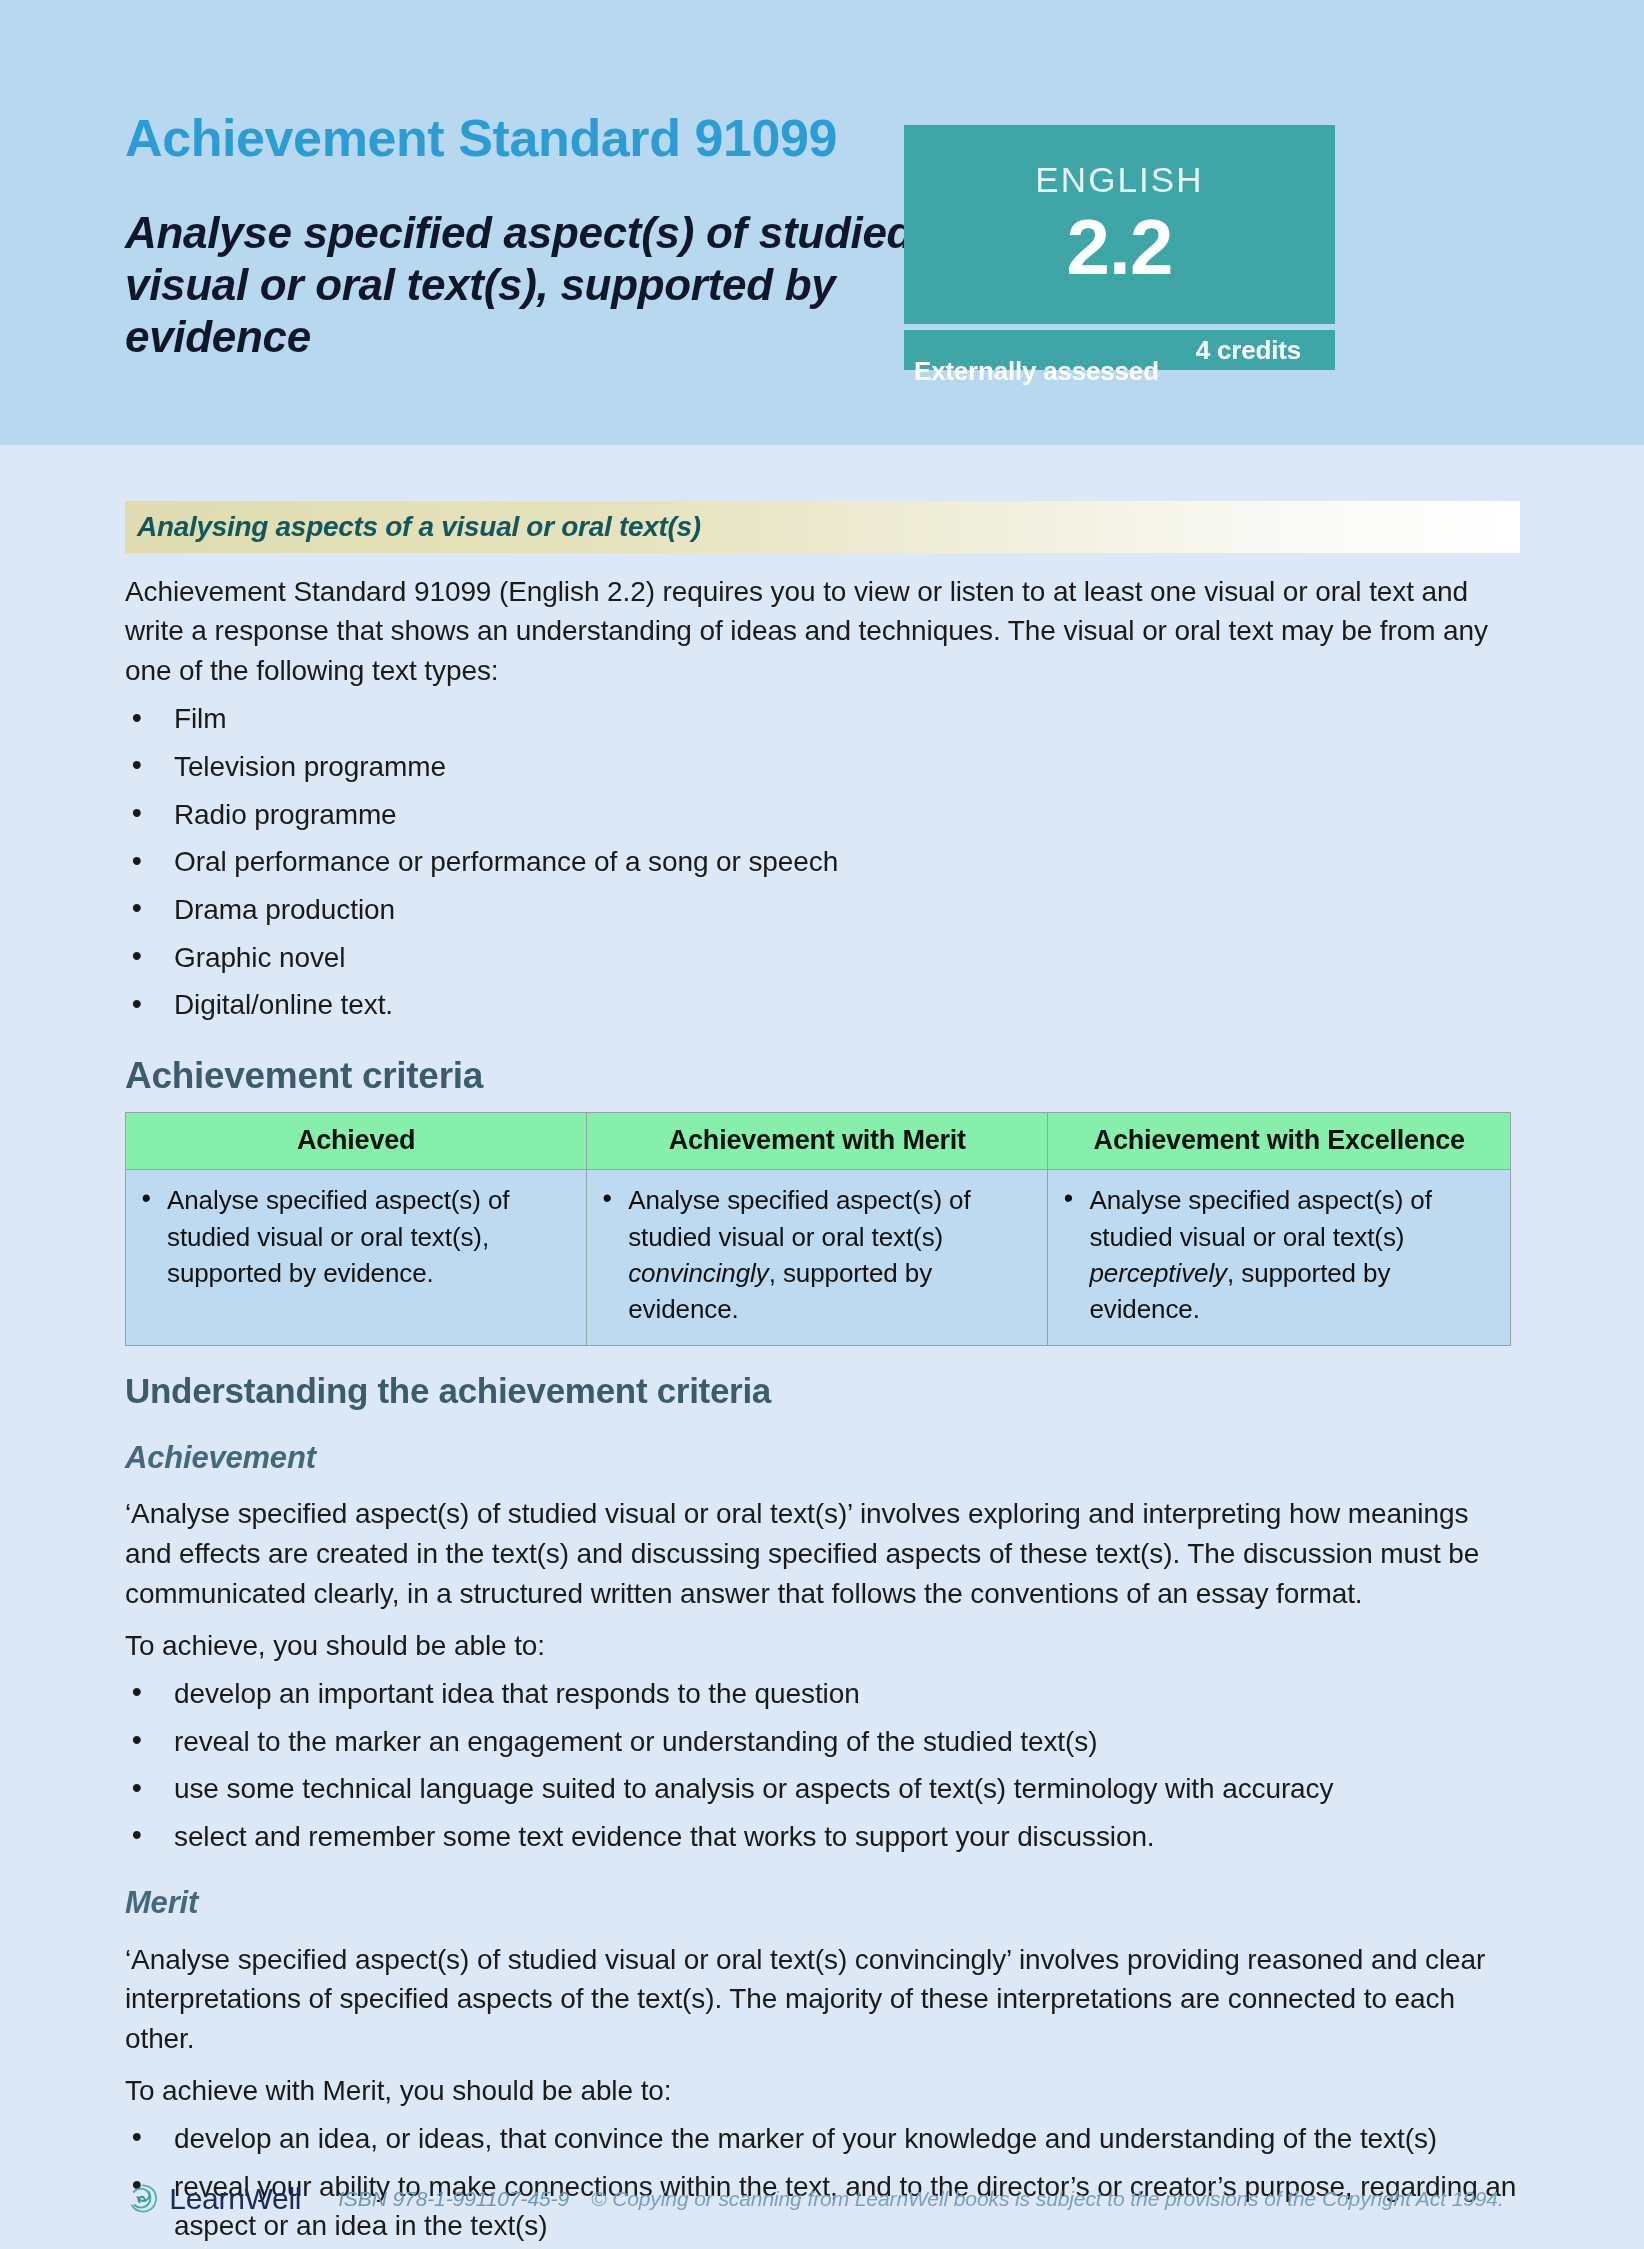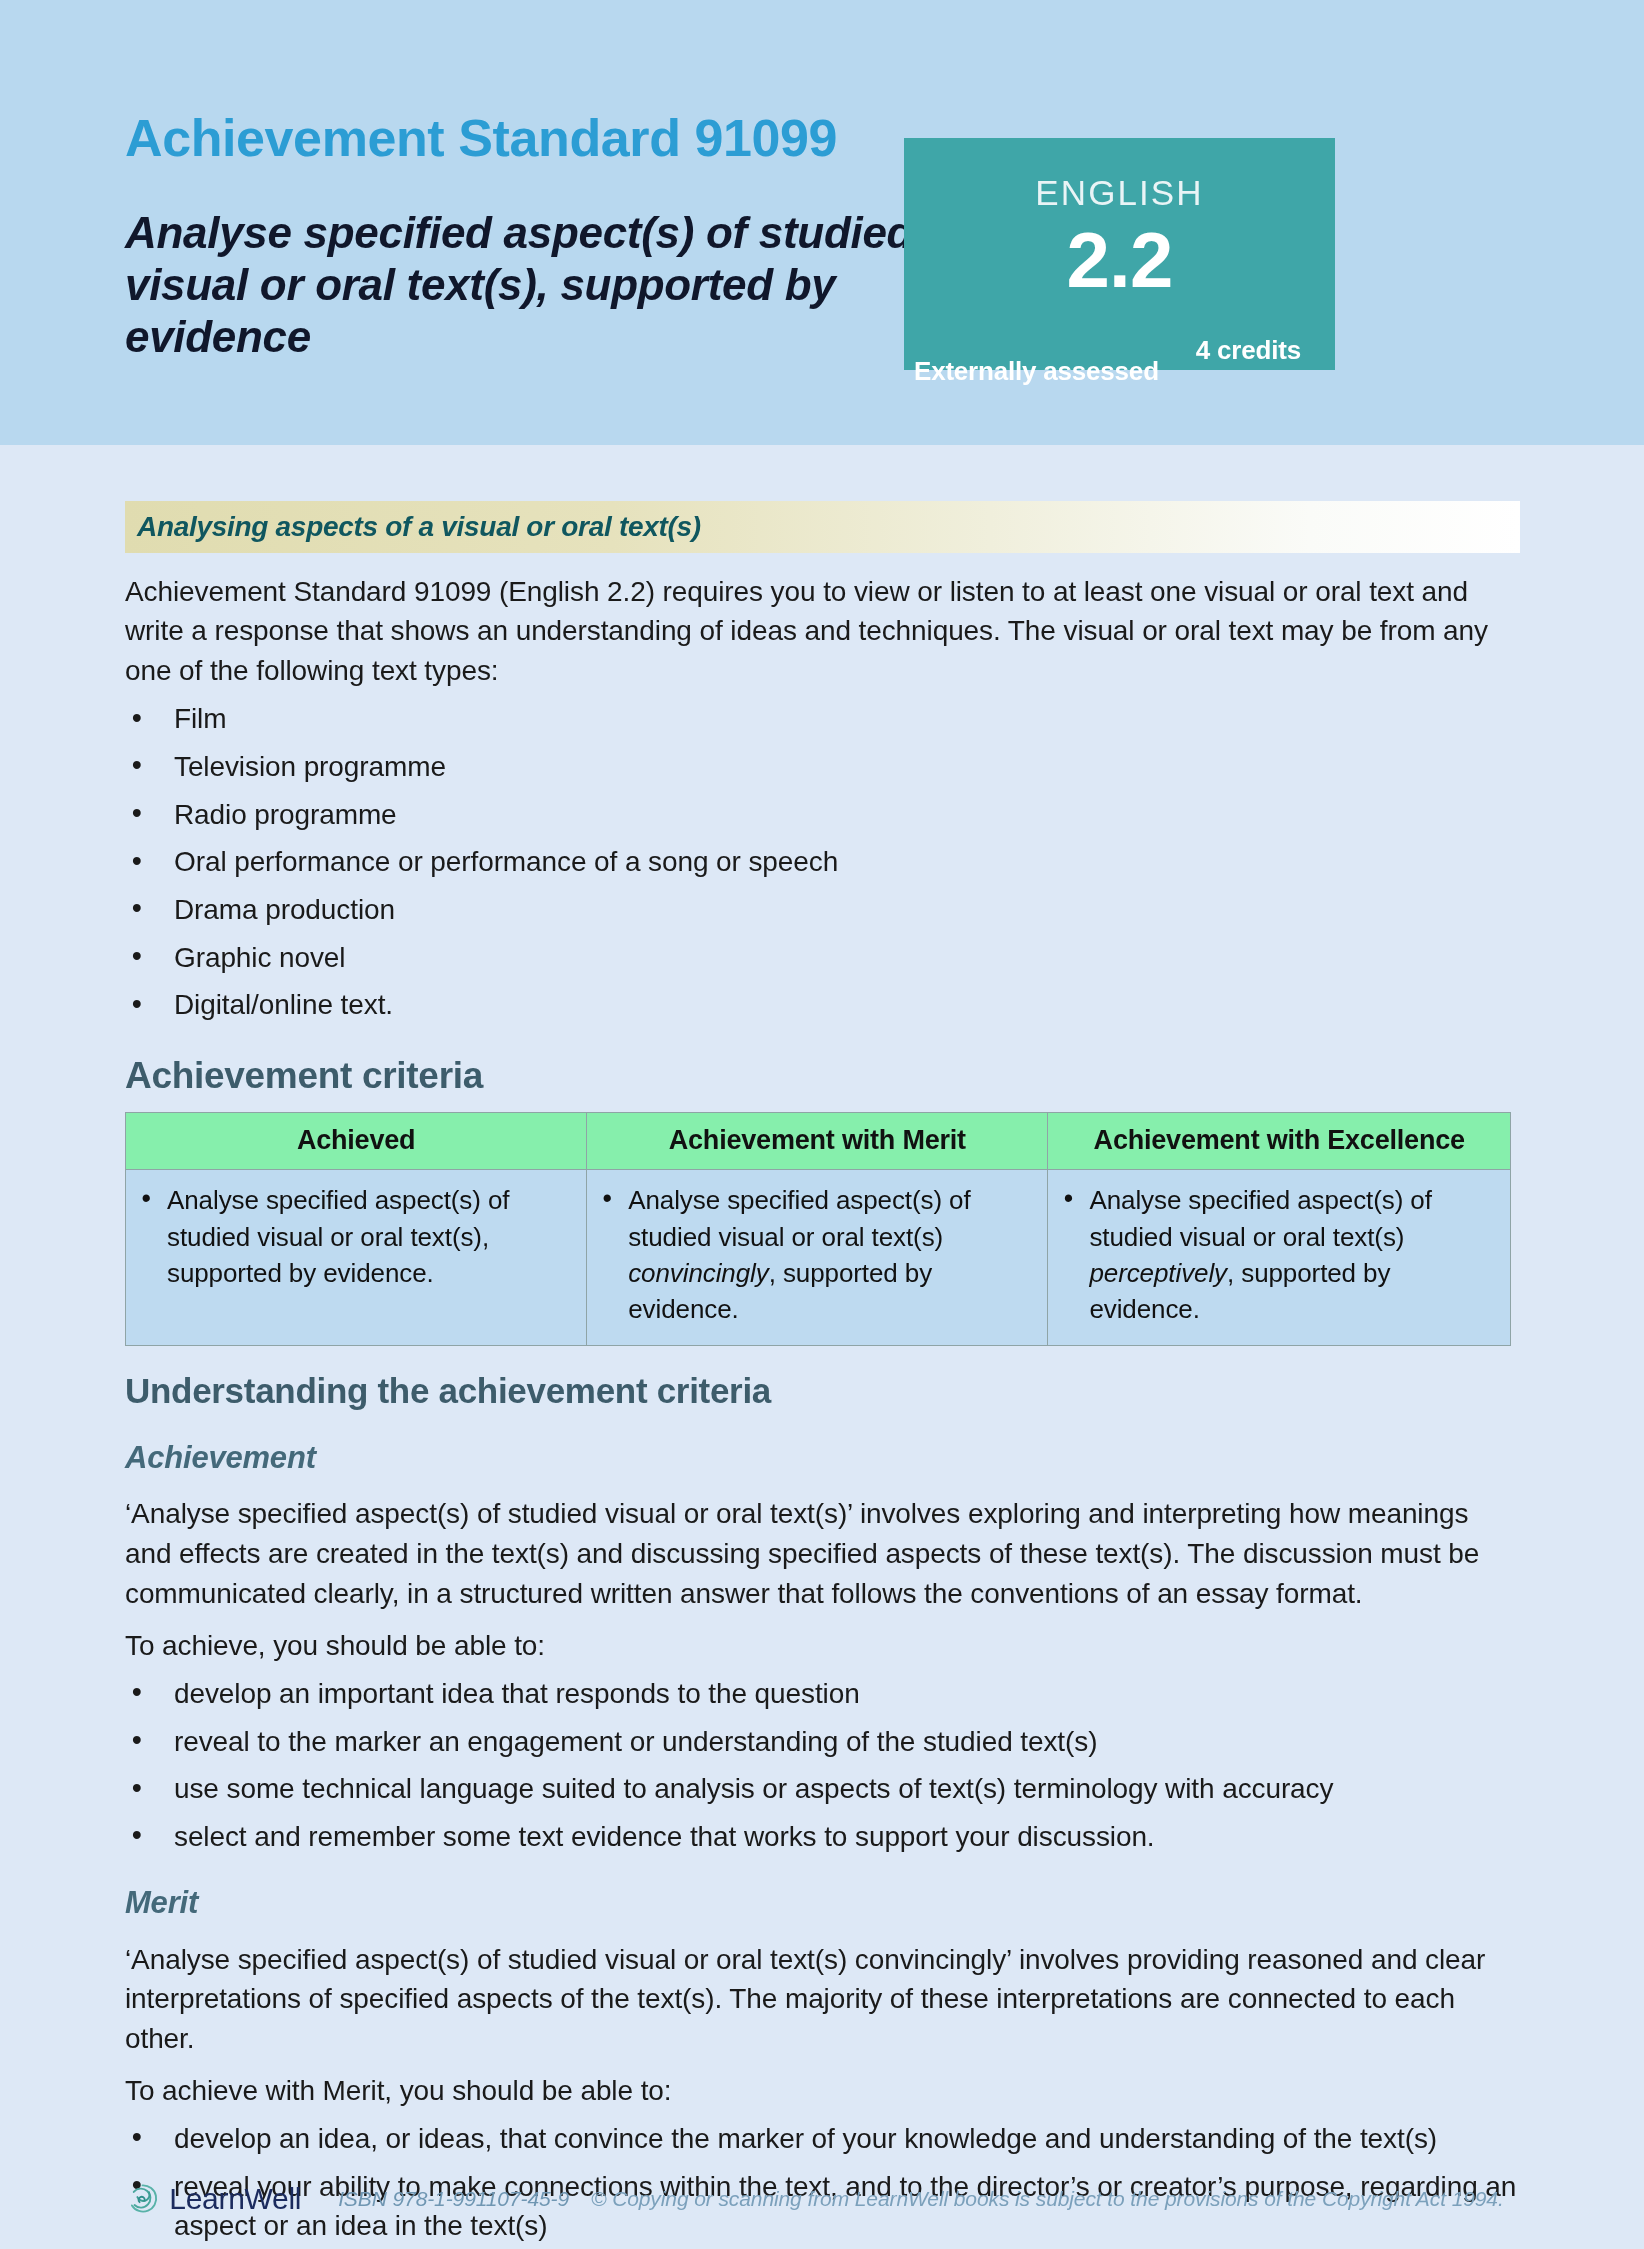--- a/index.html
+++ b/index.html
@@ -55,21 +55,20 @@
   }
 
   
   .std-box {
     position: absolute;
     left: 904px;
     top: 125px;
     width: 431px;
     height: 199px;
     background: #3fa6a8;
-    margin-top: 13px;
   }
   .std-subject {
     position: absolute;
     left: 0;
     top: 35px;
     width: 100%;
     text-align: center;
     font-size: 35px;
     font-weight: 400;
     color: #e9f4f6;

